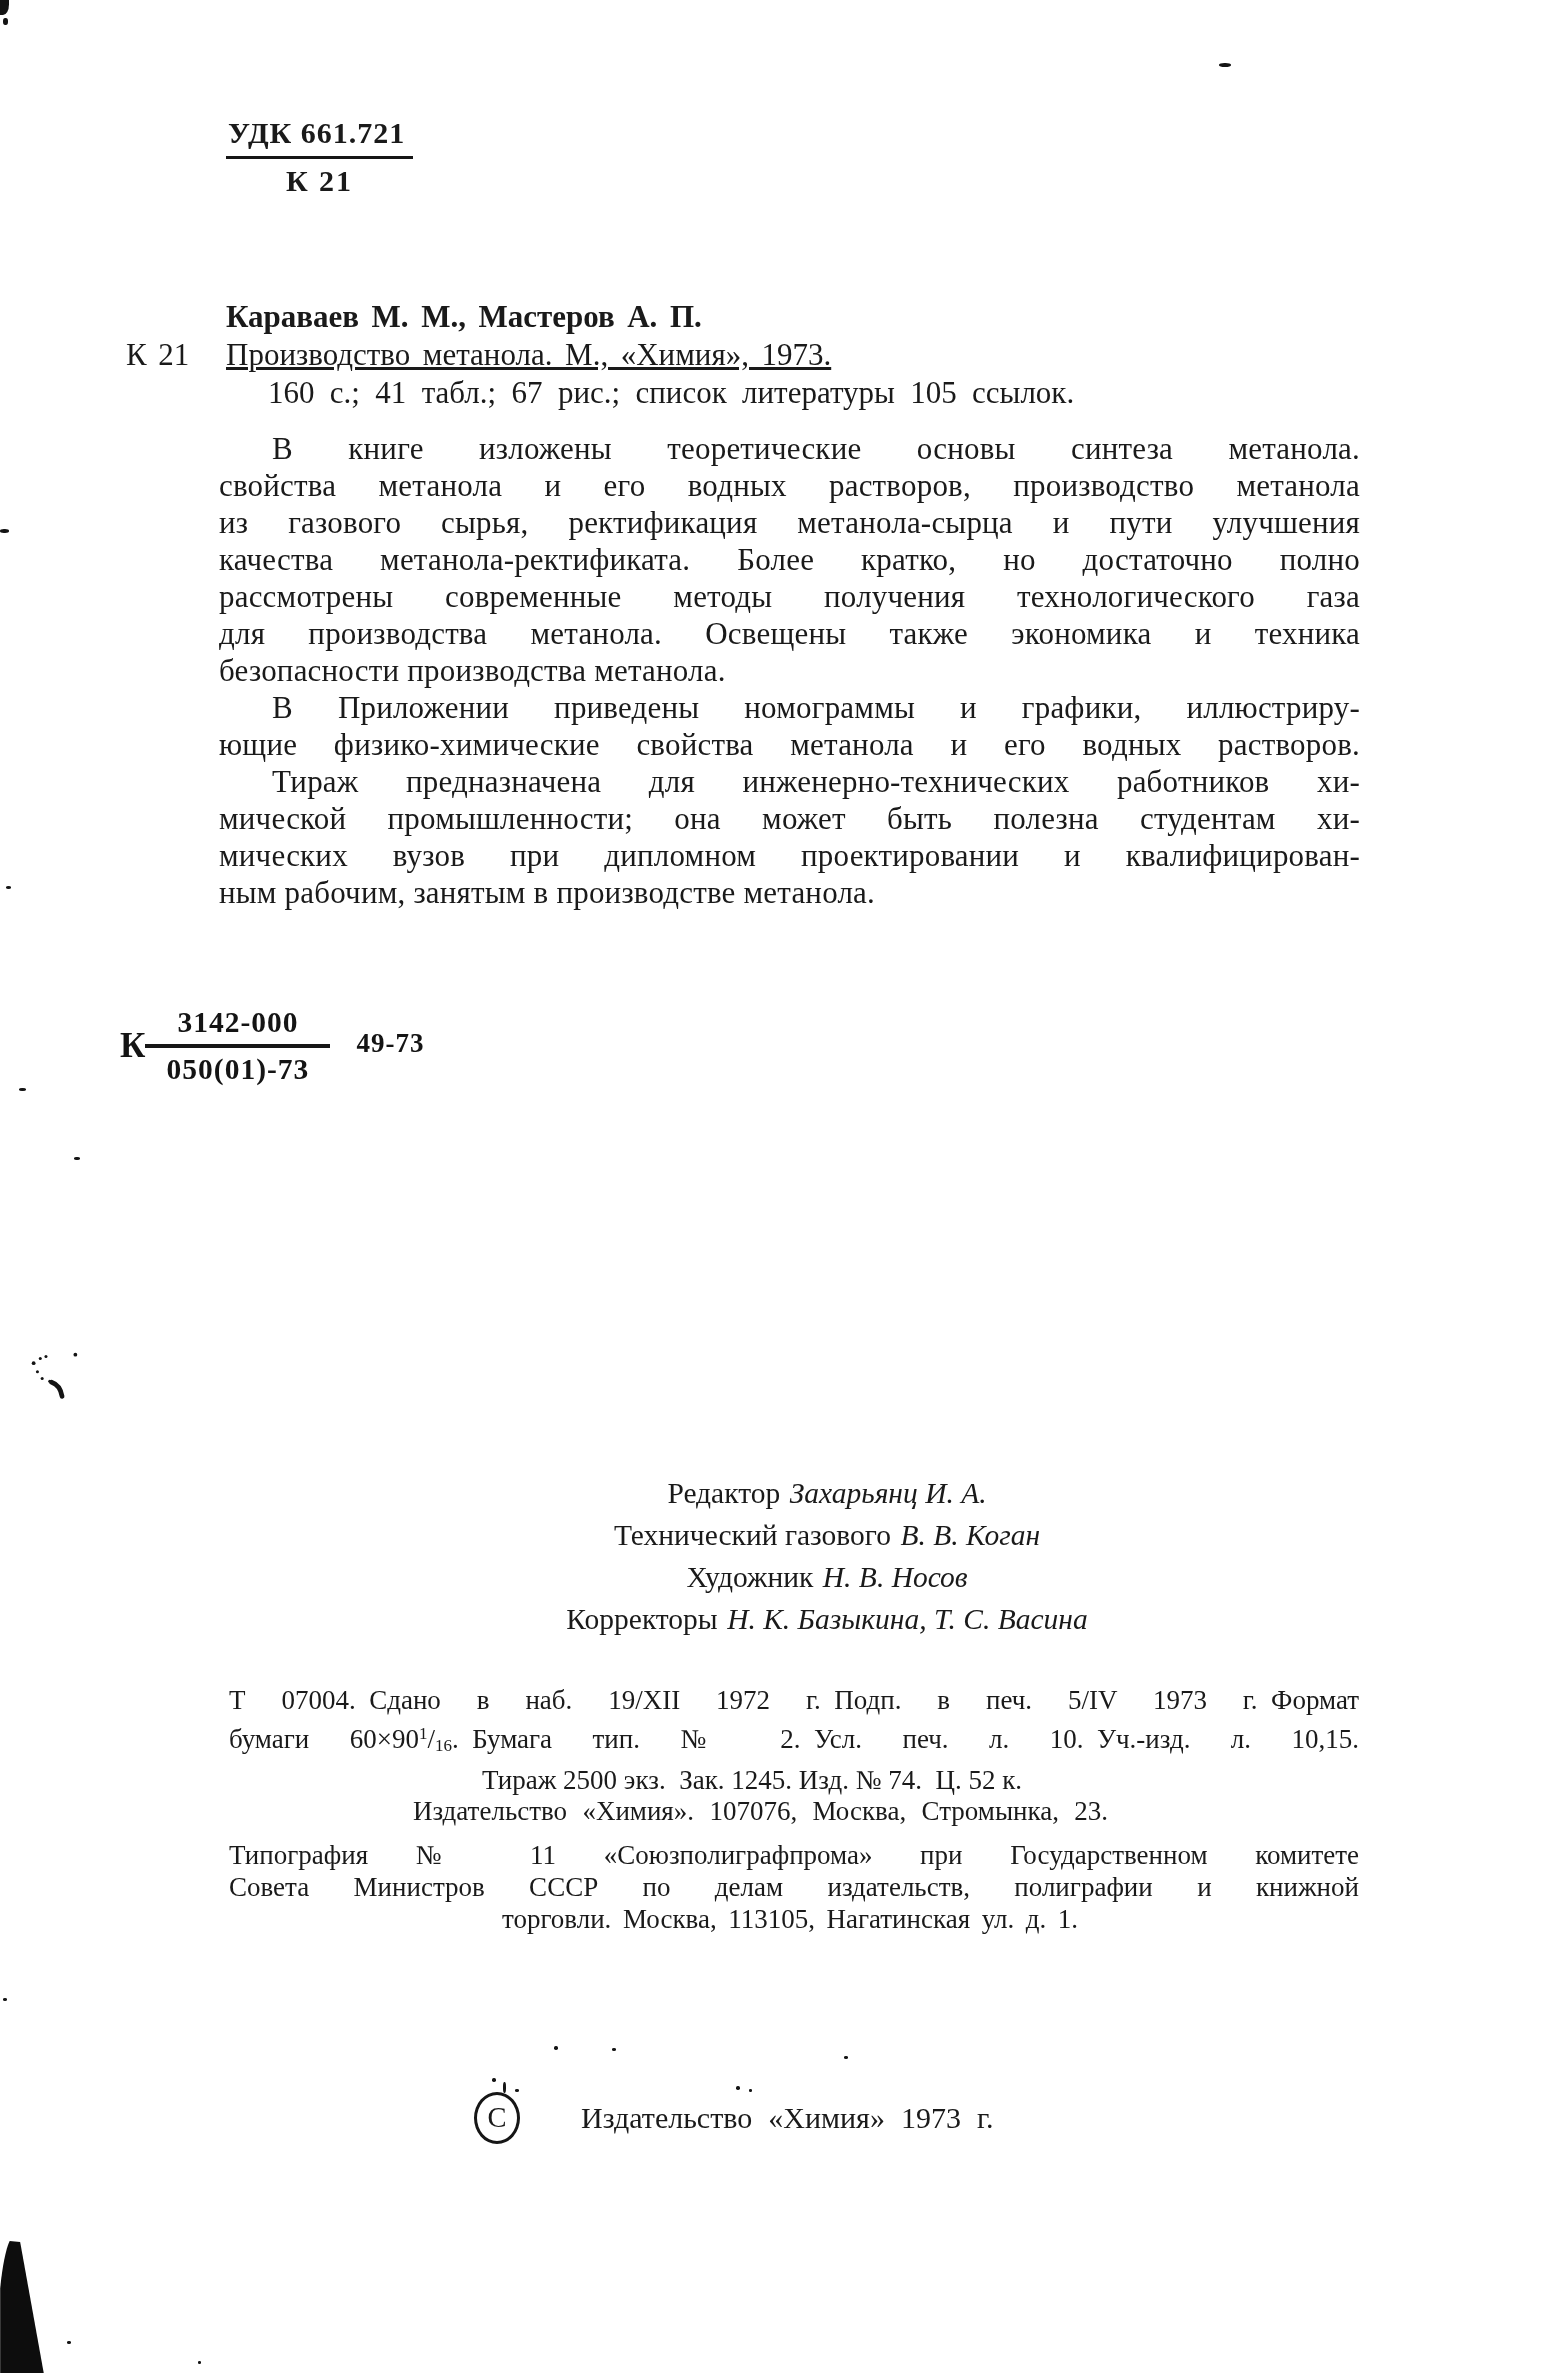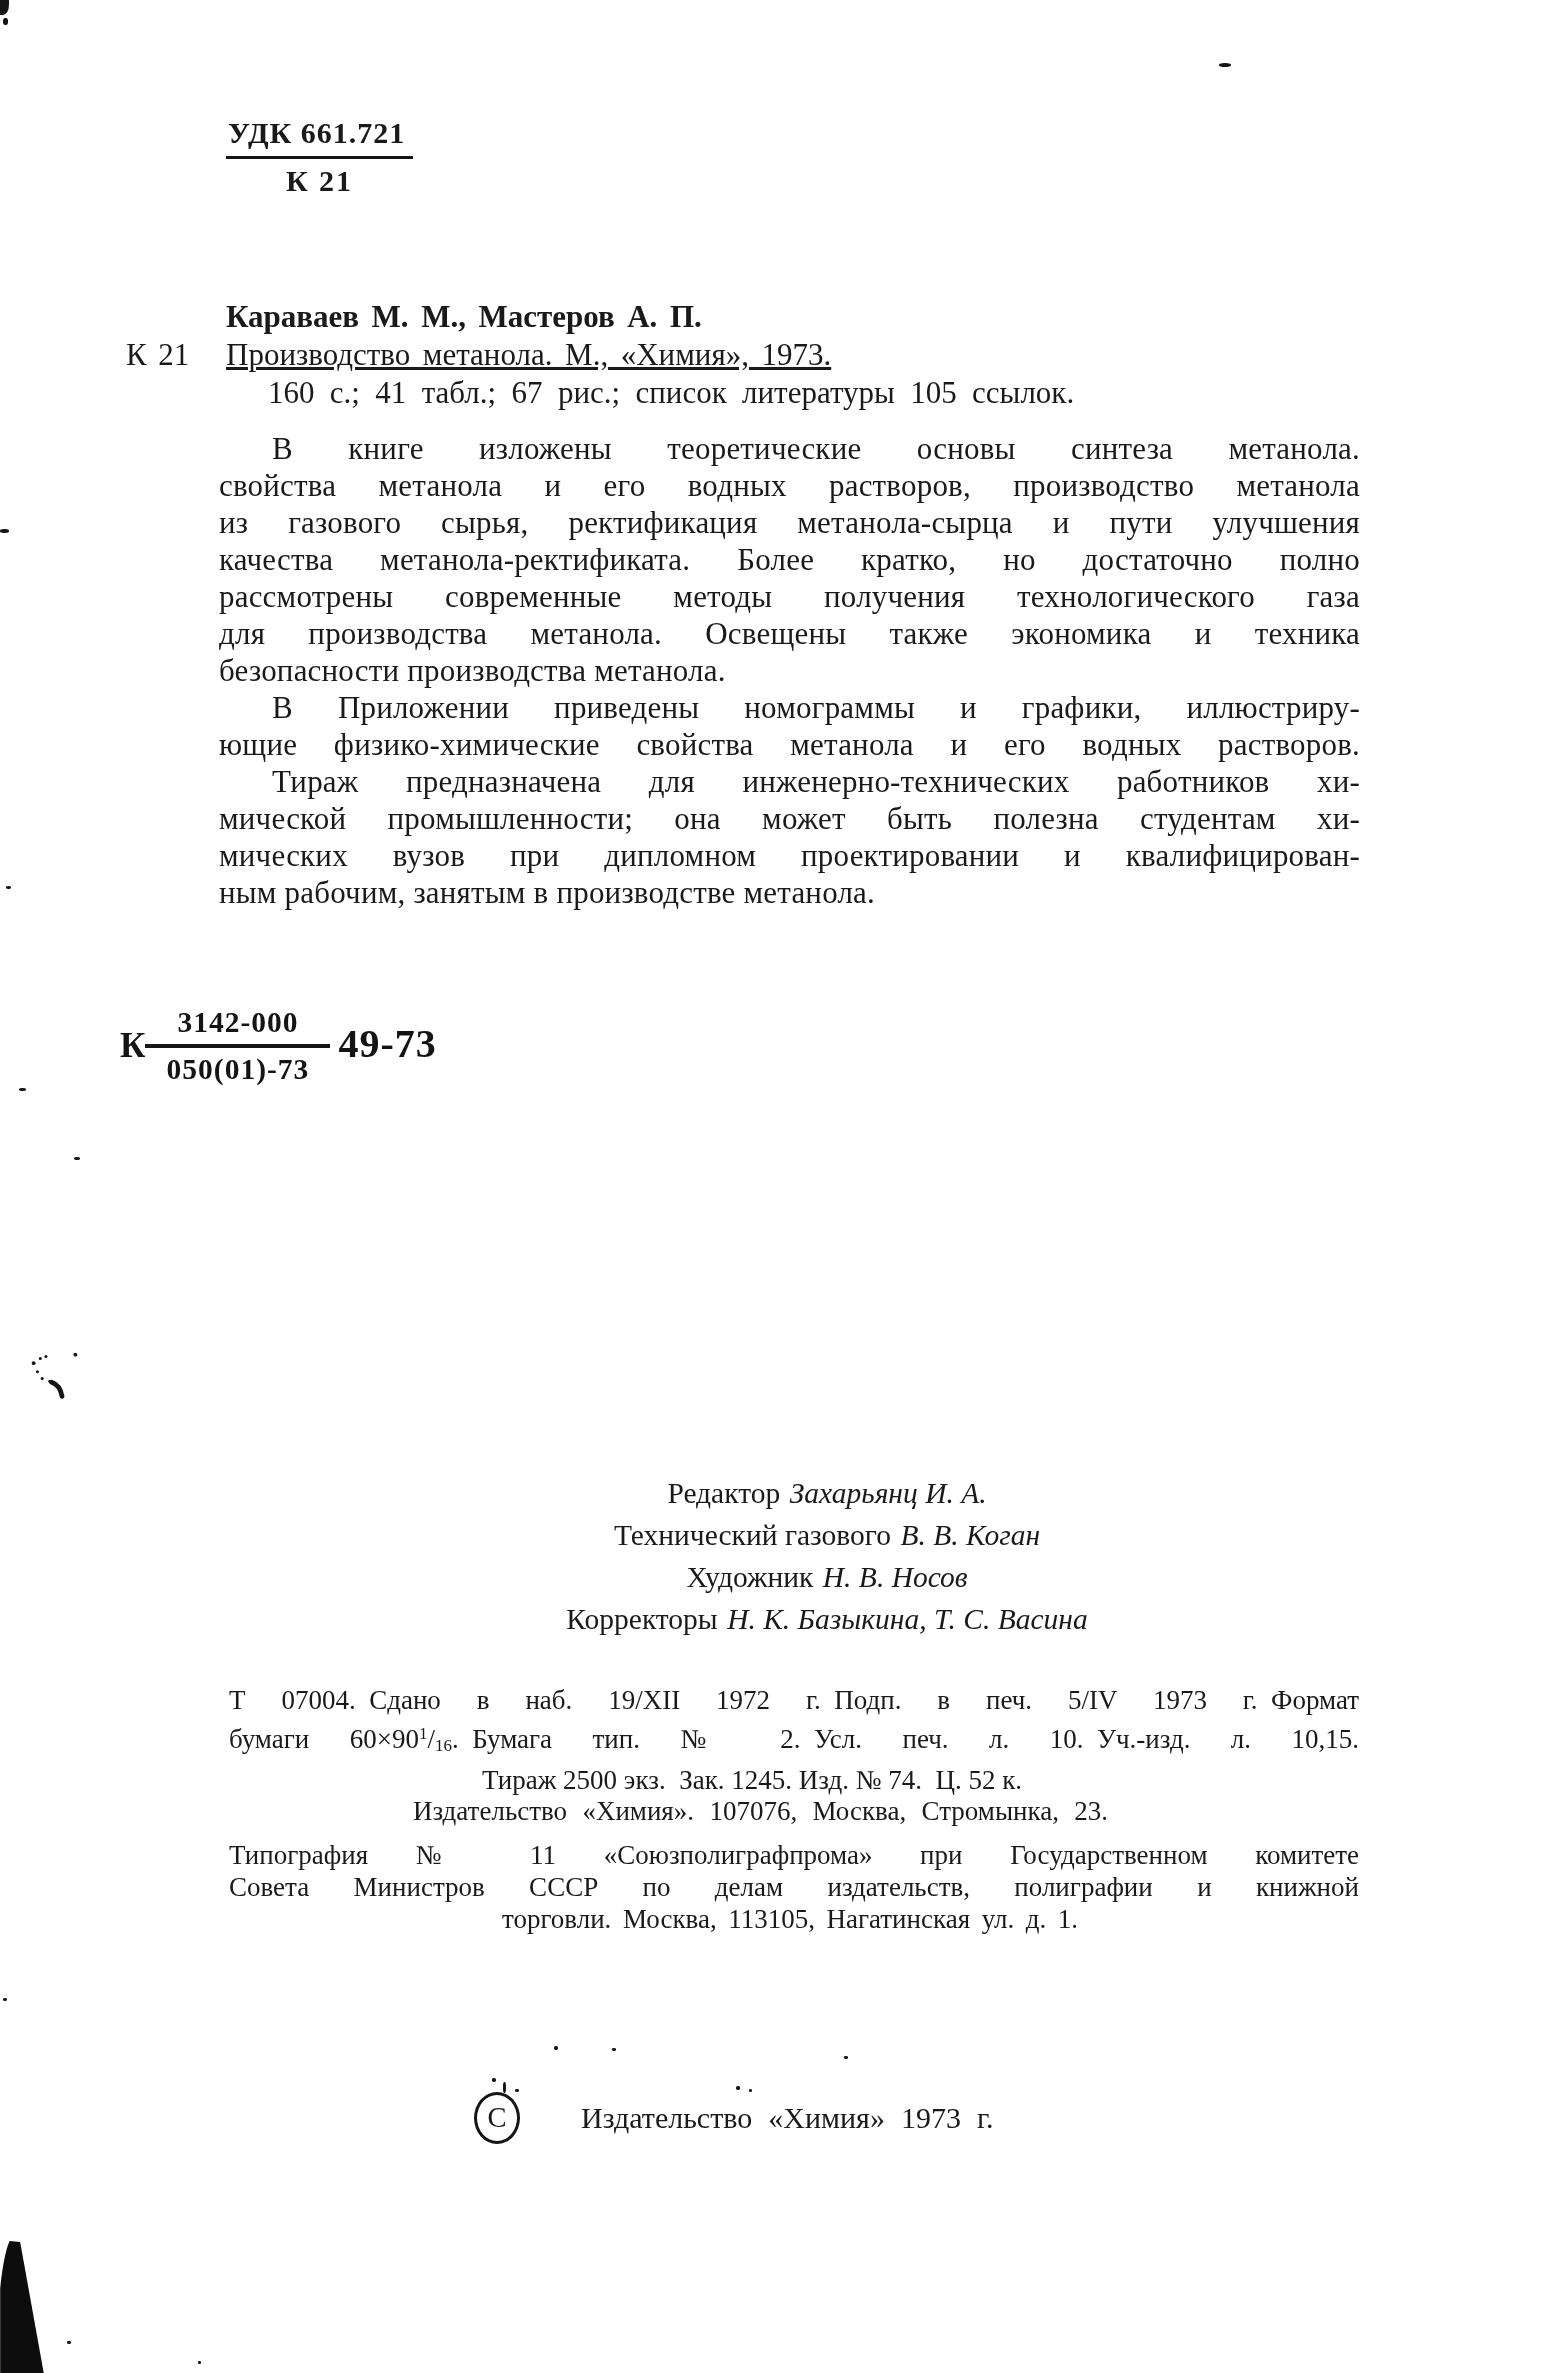--- a/index.html
+++ b/index.html
@@ -26,21 +26,21 @@
   .ann-line{text-align:justify;text-align-last:justify;}
   .ann-first{text-indent:53px;}
   .ann-end{text-align-last:left;}
 
   
   .catalog{left:120px;top:1006px;display:flex;align-items:center;font-weight:bold;color:#141414;}
   .cat-prefix{font-size:35px;margin-right:0px;}
   .cat-frac{display:flex;flex-direction:column;align-items:center;font-size:29.5px;}
   .cat-num{padding:0 32px 4.8px;letter-spacing:1px;border-bottom:4.8px solid #161616;}
   .cat-den{padding:4.8px 0 0;letter-spacing:1px;}
-  .cat-suffix{font-size:40px;margin-left:8px;letter-spacing:1px;position:relative;top:-1.9px;}
+  .cat-suffix{font-size:27px;margin-left:26px;letter-spacing:1px;position:relative;top:-1.9px;}
 
   
   .staff{left:247px;top:1472px;width:1160px;text-align:center;font-size:29.5px;line-height:42px;}
   .staff-role{margin-right:9.5px;}
   .staff-name{font-style:italic;}
 
   
   .imprint{left:221px;top:1683px;width:1138px;font-size:27px;line-height:34px;}
   .just{text-align:justify;text-align-last:justify;margin-left:8px;}
   .imprint-l3{text-align:center;padding-right:76px;}

